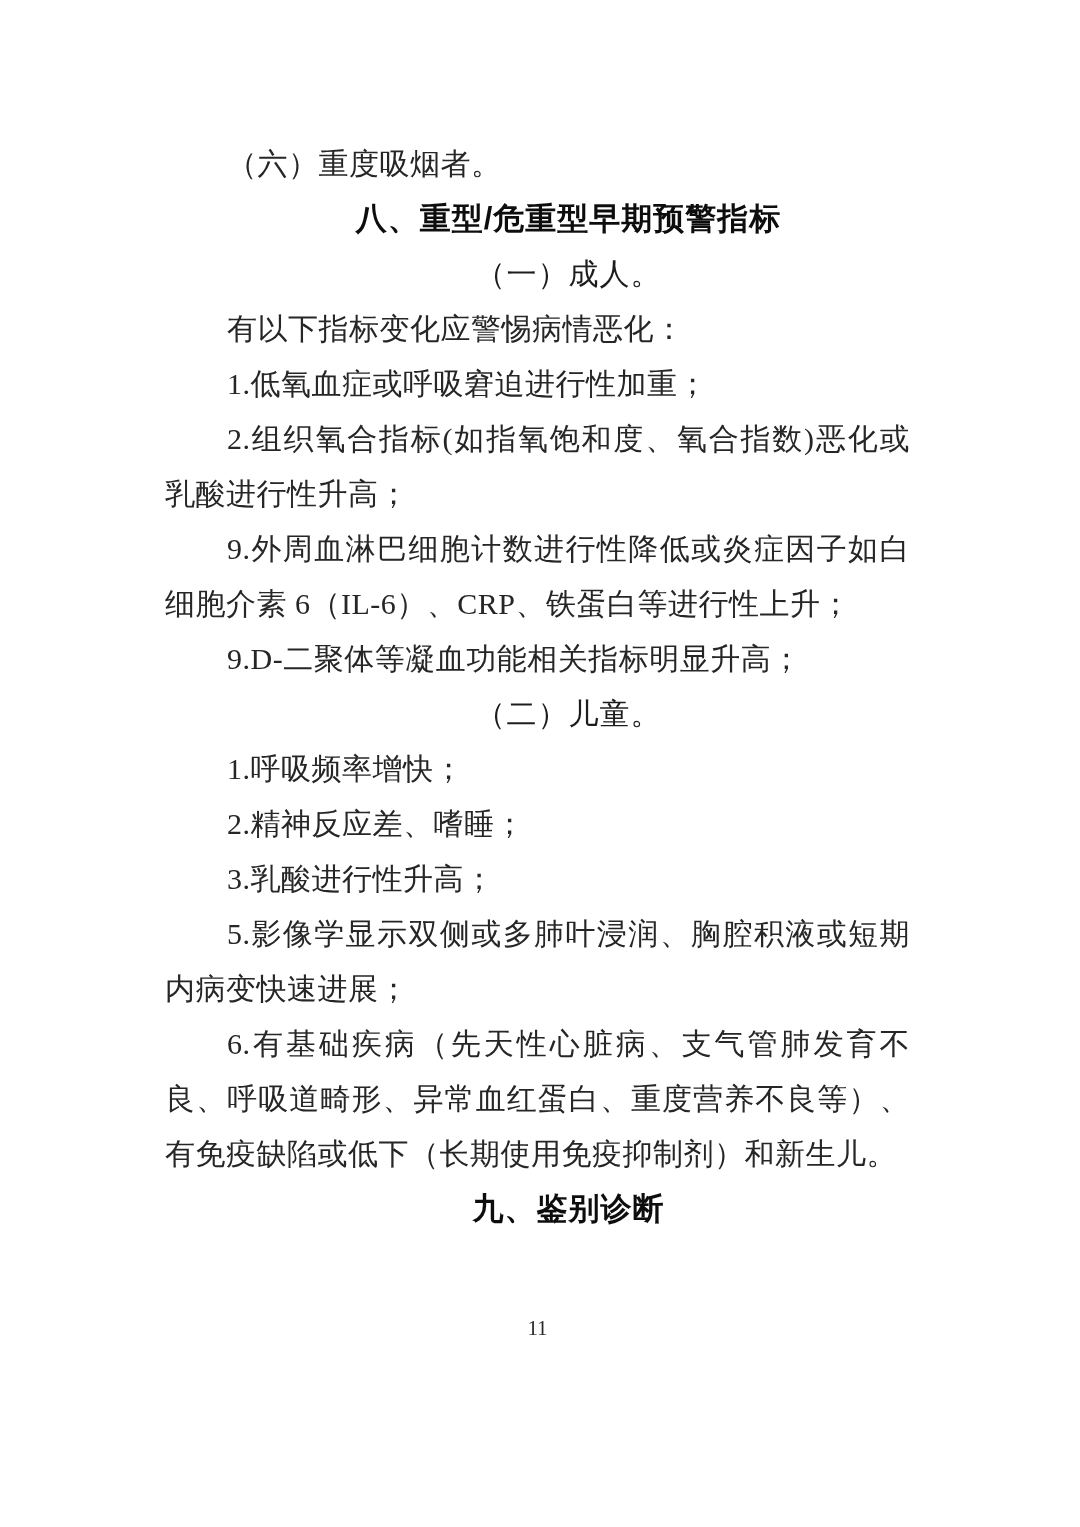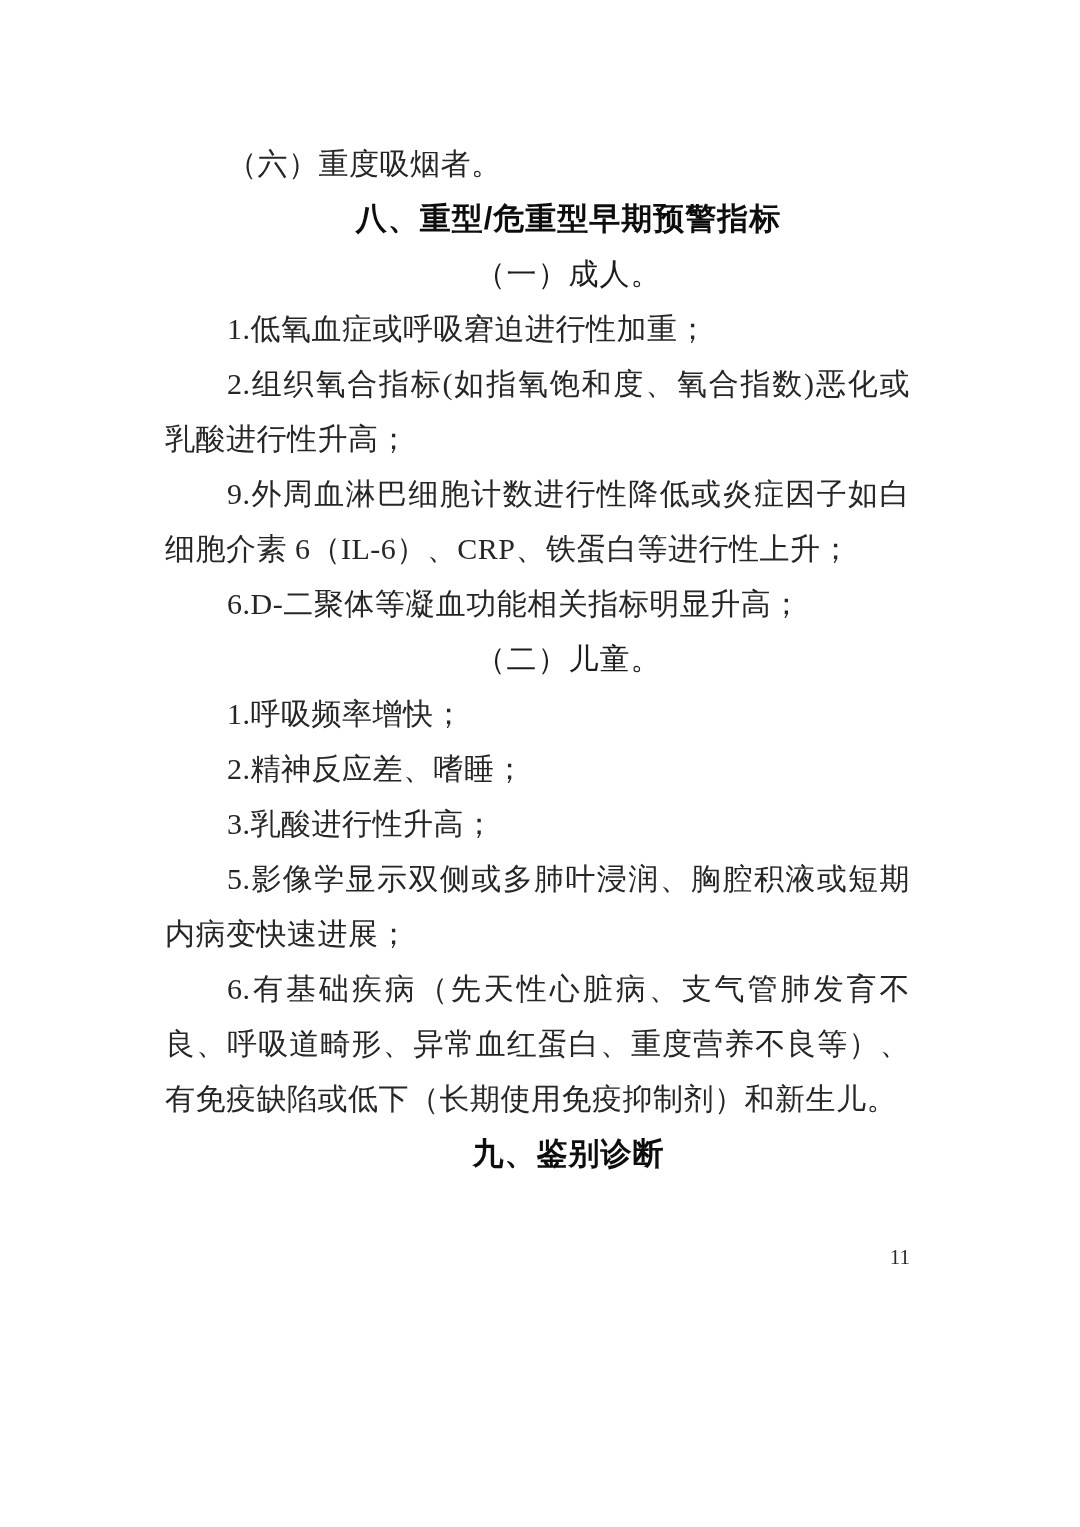--- a/index.html
+++ b/index.html
@@ -34,43 +34,44 @@
     font-size: 31px;
     letter-spacing: 1px;
     text-align: center;
   }
   .para.subheading {
     color: #1c1c1c;
     letter-spacing: 1px;
     text-align: center;
   }
   .page-footer {
-    margin-top: 64px;
-    text-align: right;
+    margin-top: 80px;
+    text-align: center;
   }
   .page-number {
     display: inline-block;
     font-size: 21px;
     line-height: 24px;
     color: #2a2a2a;
     font-family: "Liberation Serif", "DejaVu Serif", serif;
   }
 </style>
 </head>
 <body>
 
 <div class="page">
 
   <div class="para">（六）重度吸烟者。</div>
   <div class="para heading">八、重型/危重型早期预警指标</div>
   <div class="para subheading">（一）成人。</div>
+  <div class="para">有以下指标变化应警惕病情恶化：</div>
   <div class="para">1.低氧血症或呼吸窘迫进行性加重；</div>
   <div class="para">2.组织氧合指标(如指氧饱和度、氧合指数)恶化或乳酸进行性升高；</div>
   <div class="para">9.外周血淋巴细胞计数进行性降低或炎症因子如白细胞介素 6（IL-6）、CRP、铁蛋白等进行性上升；</div>
-  <div class="para">6.D-二聚体等凝血功能相关指标明显升高；</div>
+  <div class="para">9.D-二聚体等凝血功能相关指标明显升高；</div>
   <div class="para subheading">（二）儿童。</div>
   <div class="para">1.呼吸频率增快；</div>
   <div class="para">2.精神反应差、嗜睡；</div>
   <div class="para">3.乳酸进行性升高；</div>
   <div class="para">5.影像学显示双侧或多肺叶浸润、胸腔积液或短期内病变快速进展；</div>
   <div class="para">6.有基础疾病（先天性心脏病、支气管肺发育不良、呼吸道畸形、异常血红蛋白、重度营养不良等）、有免疫缺陷或低下（长期使用免疫抑制剂）和新生儿。</div>
   <div class="para heading">九、鉴别诊断</div>
 
   <div class="page-footer">
     <span class="page-number">11</span>

